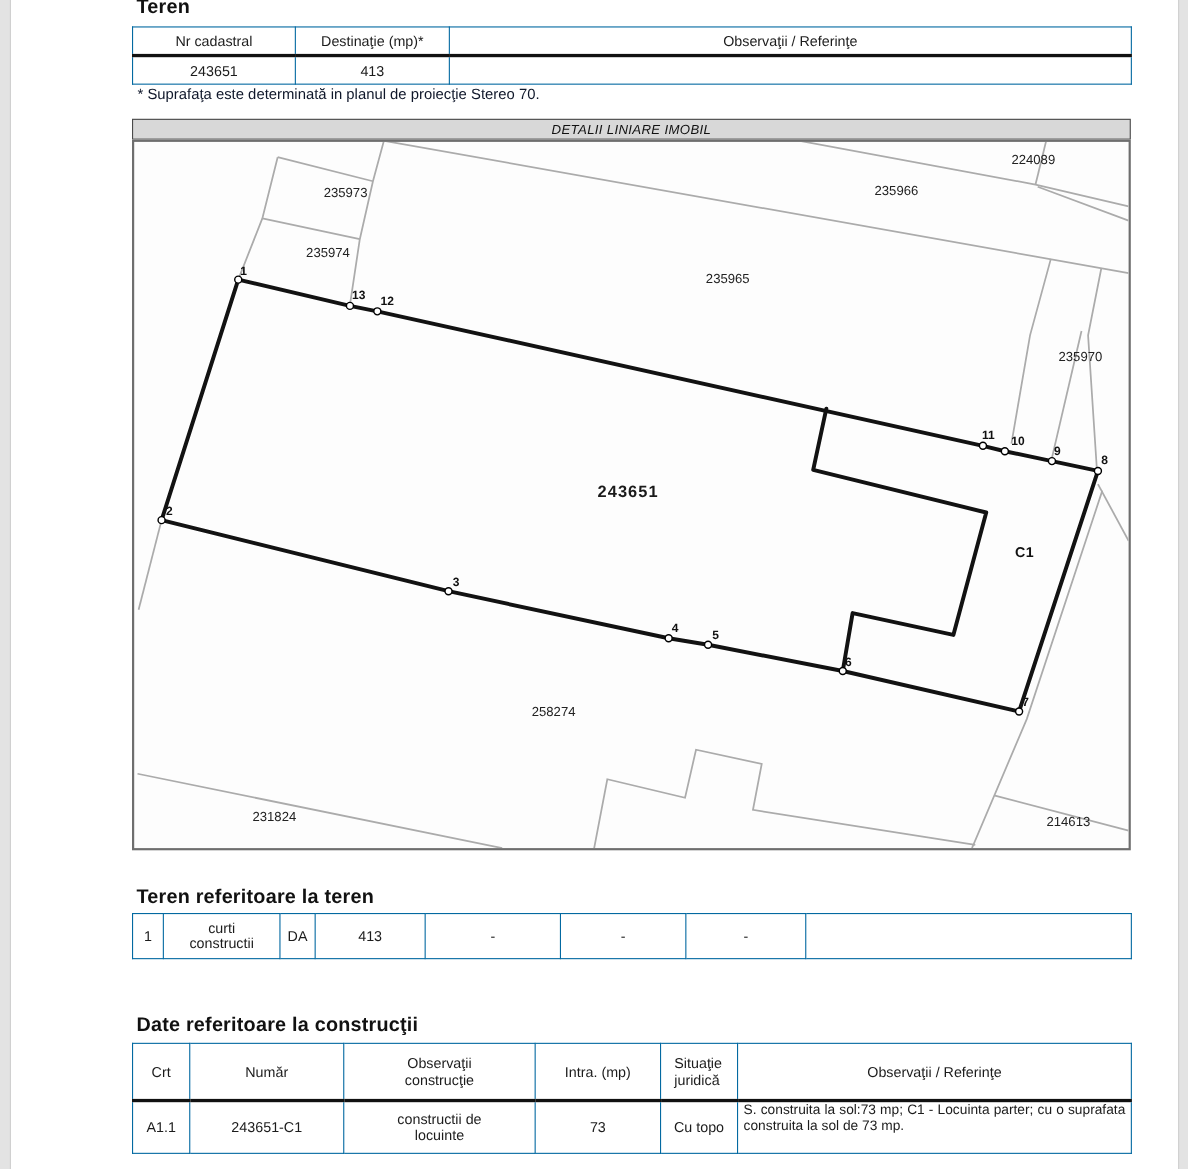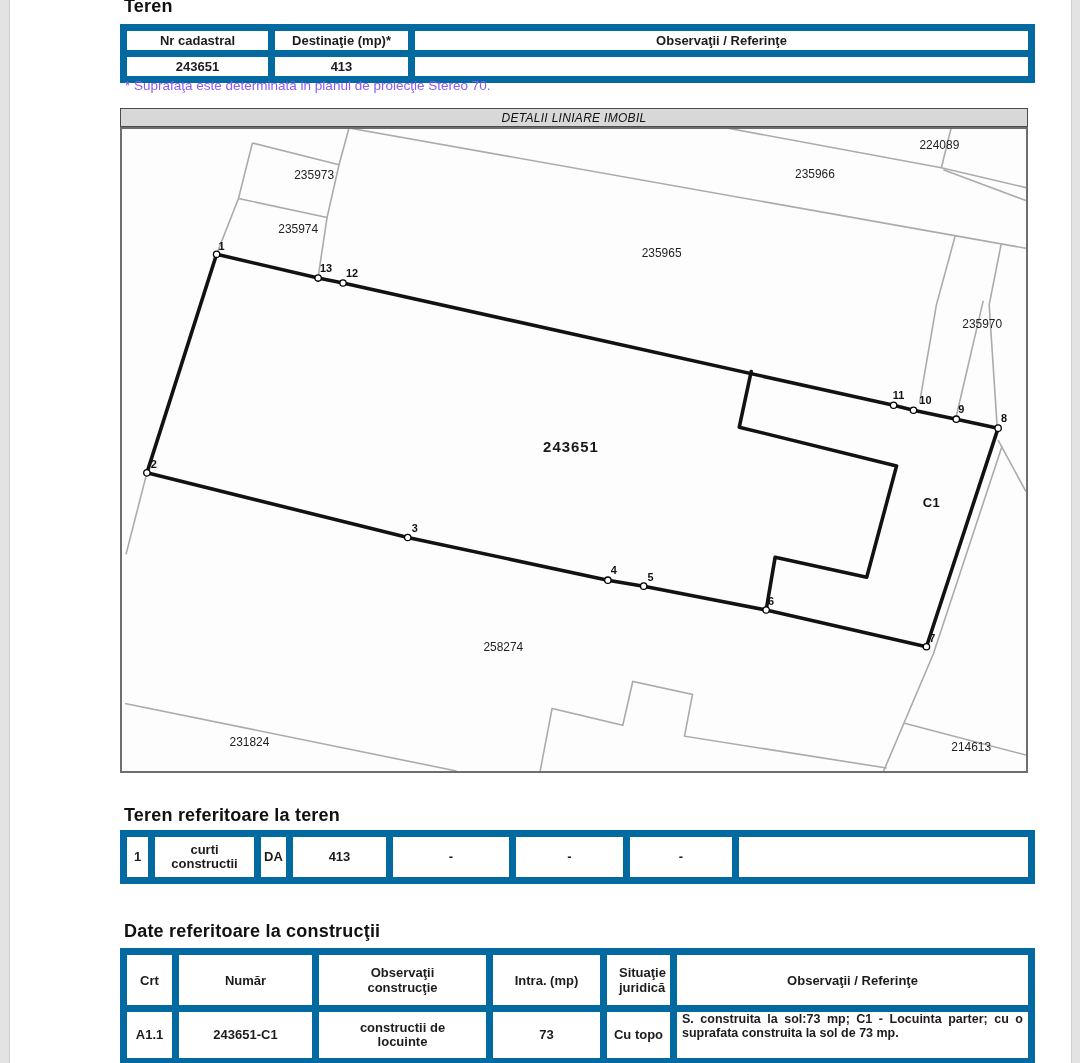--- a/index.html
+++ b/index.html
@@ -15,32 +15,32 @@
   .doc-heading{
     position:absolute;left:124px;
     font-size:18px;font-weight:bold;color:#111;letter-spacing:.2px;
     white-space:nowrap;
   }
   #heading-teren{top:-4px;}
   #heading-teren-details{top:805px;}
   #heading-constructii{top:921px;}
 
   table{border-collapse:collapse;table-layout:fixed;position:absolute;background:#fff;}
-  td,th{border:7px solid #0369a1;overflow:hidden;font-weight:bold;}
+  td,th{border:1px solid #0369a1;overflow:hidden;font-weight:normal;}
   th{font-size:13px;line-height:15px;text-align:center;vertical-align:middle;padding:2px 3px;}
   td{font-size:13px;line-height:15px;text-align:center;vertical-align:middle;padding:2px 3px;}
   .pre{white-space:pre-line;}
   .hdr-bottom th{border-bottom:3px solid #111;}
   .small-th{font-size:10.5px;line-height:11.5px;}
 
   #teren-table{left:120px;top:24px;width:908px;}
   #teren-table tr{height:26px;}
 
   #note-stereo{
-    position:absolute;left:125px;top:78px;font-size:13.5px;color:#8b5cf6;
+    position:absolute;left:125px;top:78px;font-size:13.5px;color:#0f172a;
     white-space:nowrap;
   }
 
   #map-titlebar{
     position:absolute;left:120px;top:108px;width:908px;height:19px;
     background:#d8d8d8;border:1px solid #4a4a4a;box-sizing:border-box;
     display:flex;align-items:center;justify-content:center;
     font-size:12px;color:#111;letter-spacing:.3px;font-style:italic;
   }
   #map-frame{

